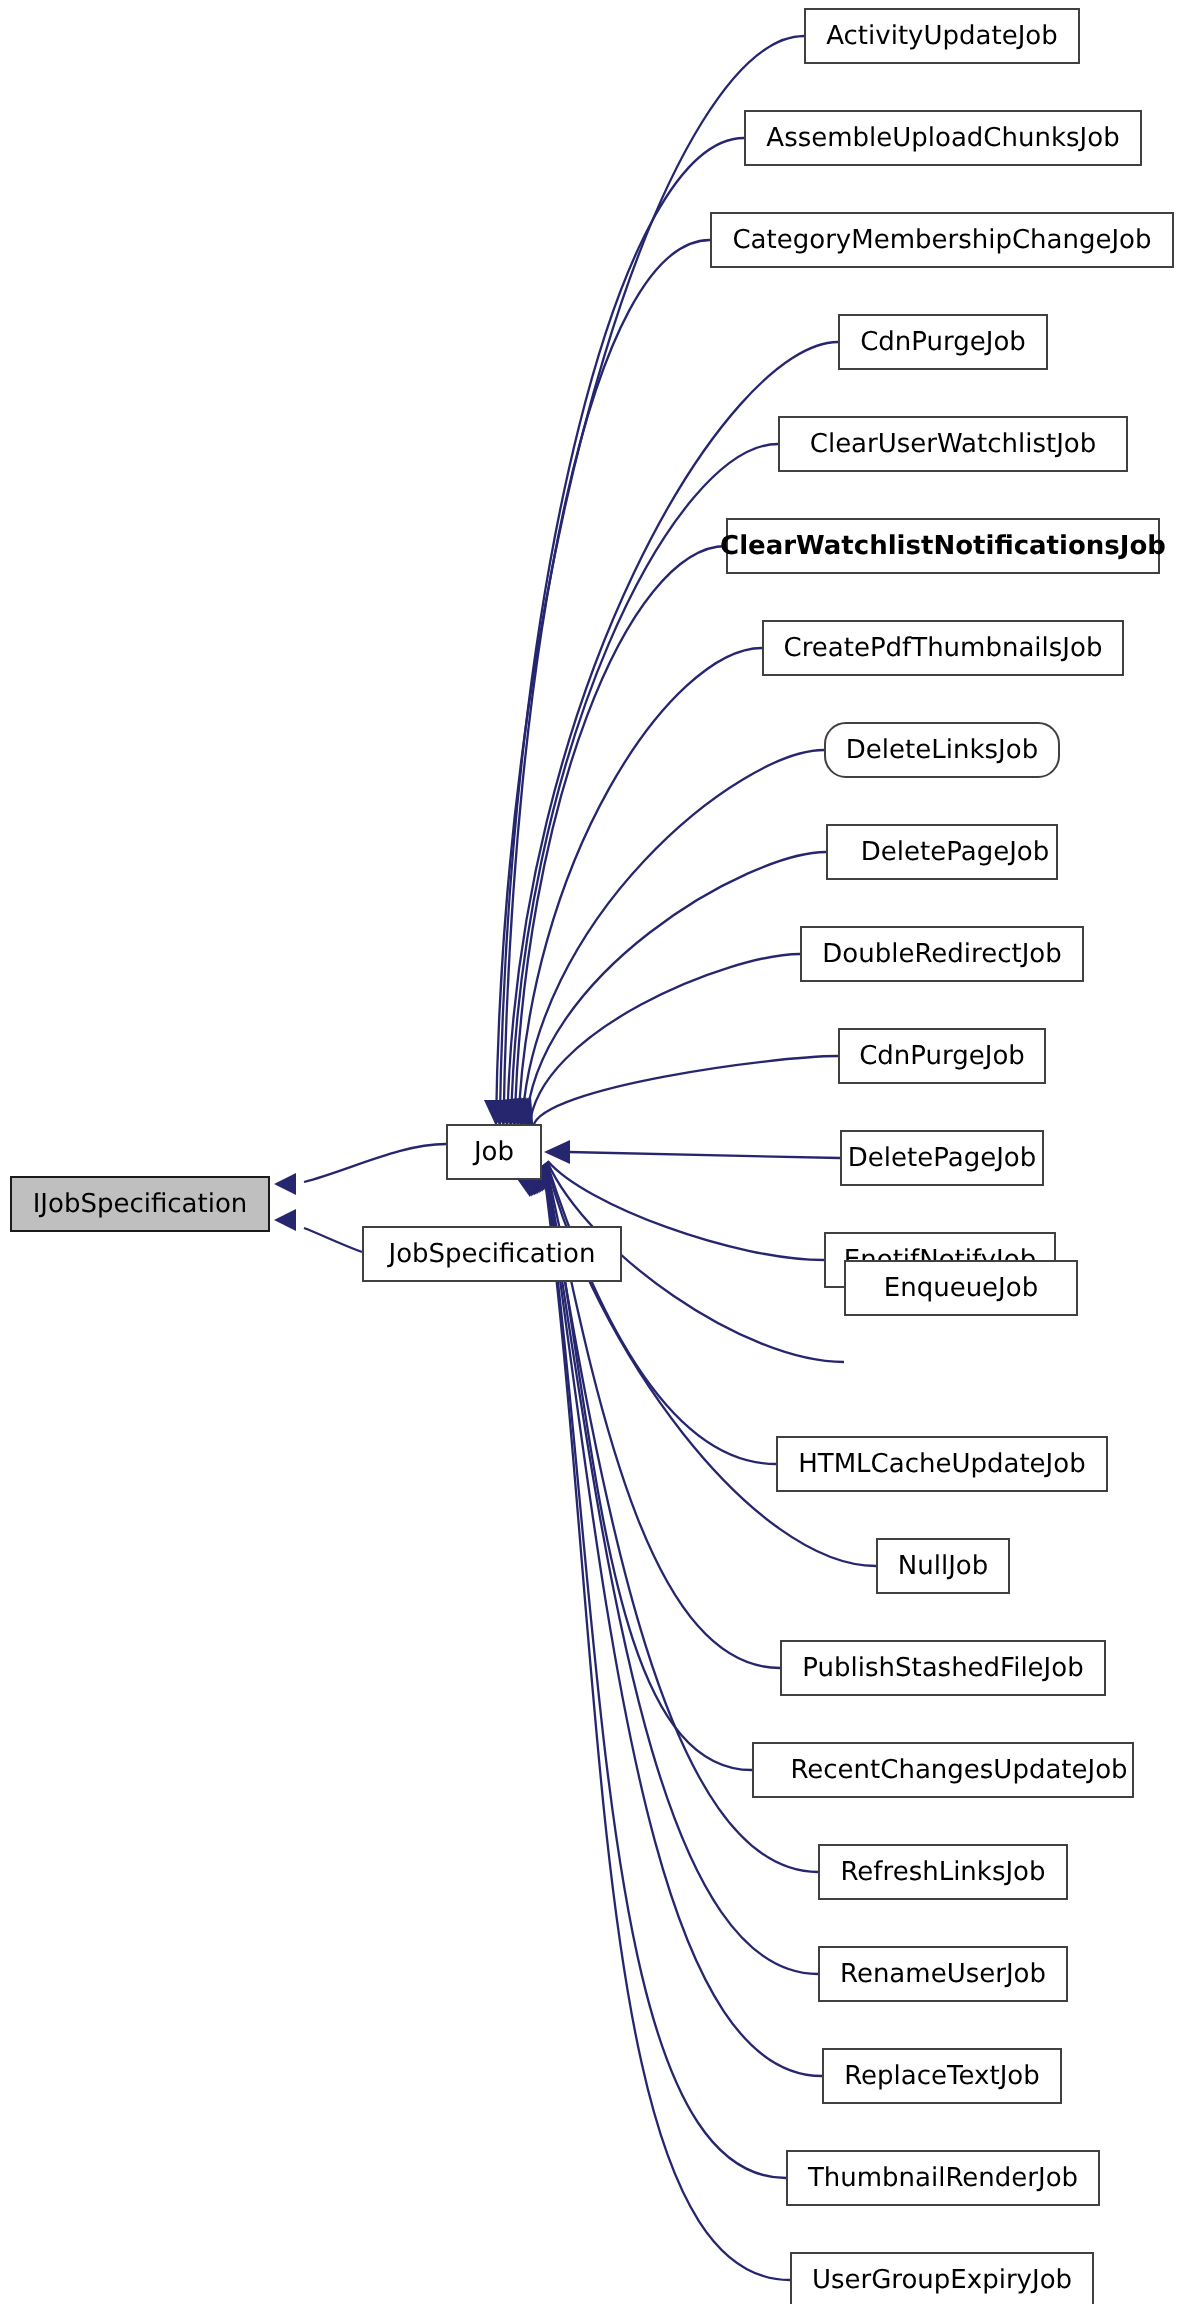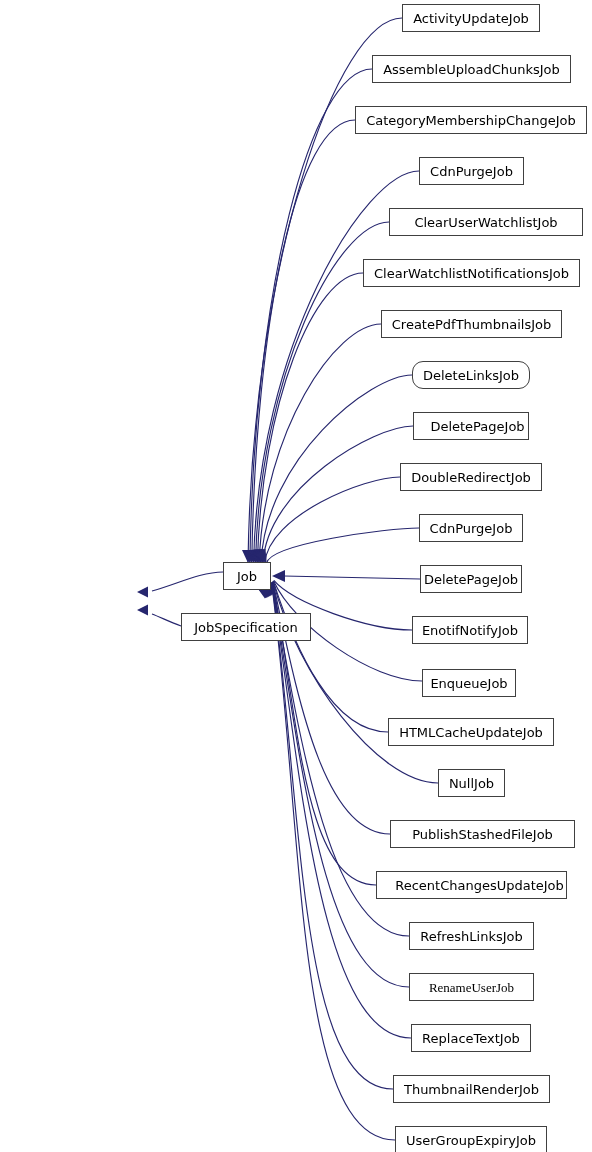--- a/index.html
+++ b/index.html
@@ -106,20 +106,23 @@
       <polygon points="272.55434782608694,584.3369565217391 258.99511240321795,588.9355579120768 267.25680395121424,597.6386868187267" class="arrow"></polygon>
       <path d="M411,1038 C322.0869565217391,1038 301.7826086956522,788.7902173913044 272.3695652173913,584.8913043478261" class="edge"></path>
       <polygon points="272.3695652173913,584.8913043478261 258.6124353446577,588.8588448535727 266.4634093433566,597.9342075059274" class="arrow"></polygon>
       <path d="M393,1089 C298.54347826086956,1089 302.89130434782606,812.0451086956521 272.1847826086956,585.445652173913" class="edge"></path>
       <polygon points="272.1847826086956,585.445652173913 258.2591113072692,588.7736664173667 265.68261645693497,598.2018990880683" class="arrow"></polygon>
       <path d="M395,1140 C295,1140 304,835.3 272,586" class="edge"></path>
       <polygon points="272,586 257.9354999009548,588.6813871342943 264.91569697452144,598.4423731917668" class="arrow"></polygon>
     </svg>
 
   
+  <div class="node-box highlight" id="node-base" style="left:5px; top:588px; width:130px; height:28px;">
+    <span class="node-label">IJobSpecification</span>
+  </div>
 
   
   <div class="node-box" id="node-job" style="left:223px; top:562px; width:48px; height:28px;">
     <span class="node-label">Job</span>
   </div>
 
   
   <div class="node-box" id="node-jobspec" style="left:181px; top:613px; width:130px; height:28px;justify-content:center;">
     <span class="node-label">JobSpecification</span>
   </div>
@@ -131,24 +134,24 @@
       </div>
       <div class="node-box" style="left: 372px; top: 55px; width: 199px; height: 28px;">
         <span class="node-label">AssembleUploadChunksJob</span>
       </div>
       <div class="node-box" style="left: 355px; top: 106px; width: 232px; height: 28px;">
         <span class="node-label">CategoryMembershipChangeJob</span>
       </div>
       <div class="node-box" style="left: 419px; top: 157px; width: 105px; height: 28px;">
         <span class="node-label">CdnPurgeJob</span>
       </div>
-      <div class="node-box" style="left: 389px; top: 208px; width: 194px; height: 28px;">
+      <div class="node-box" style="left: 389px; top: 208px; width: 175px; height: 28px;">
         <span class="node-label">ClearUserWatchlistJob</span>
       </div>
-      <div class="node-box" style="left: 363px; top: 259px; width: 217px; height: 28px;">
+      <div class="node-box" style="left: 363px; top: 259px; width: 217px; height: 28px; font-weight: bold;">
         <span class="node-label">ClearWatchlistNotificationsJob</span>
       </div>
       <div class="node-box" style="left: 381px; top: 310px; width: 181px; height: 28px;">
         <span class="node-label">CreatePdfThumbnailsJob</span>
       </div>
       <div class="node-box" style="left: 412px; top: 361px; width: 118px; height: 28px; border-radius: 11px;">
         <span class="node-label">DeleteLinksJob</span>
       </div>
       <div class="node-box" style="left: 413px; top: 412px; width: 116px; height: 28px; padding-left: 13px;">
         <span class="node-label">DeletePageJob</span>
@@ -158,39 +161,39 @@
       </div>
       <div class="node-box" style="left: 419px; top: 514px; width: 104px; height: 28px;">
         <span class="node-label">CdnPurgeJob</span>
       </div>
       <div class="node-box" style="left: 420px; top: 565px; width: 102px; height: 28px;">
         <span class="node-label">DeletePageJob</span>
       </div>
       <div class="node-box" style="left: 412px; top: 616px; width: 116px; height: 28px;">
         <span class="node-label">EnotifNotifyJob</span>
       </div>
-      <div class="node-box" style="left: 422px; top: 669px; width: 94px; height: 28px;">
+      <div class="node-box" style="left: 422px; top: 630px; width: 117px; height: 28px;">
         <span class="node-label">EnqueueJob</span>
       </div>
       <div class="node-box" style="left: 388px; top: 718px; width: 166px; height: 28px;">
         <span class="node-label">HTMLCacheUpdateJob</span>
       </div>
       <div class="node-box" style="left: 438px; top: 769px; width: 67px; height: 28px; text-align: right;">
         <span class="node-label">NullJob</span>
       </div>
-      <div class="node-box" style="left: 390px; top: 820px; width: 185px; height: 28px;">
+      <div class="node-box" style="left: 390px; top: 820px; width: 163px; height: 28px;">
         <span class="node-label">PublishStashedFileJob</span>
       </div>
       <div class="node-box" style="left: 376px; top: 871px; width: 191px; height: 28px; padding-left: 16px;">
         <span class="node-label">RecentChangesUpdateJob</span>
       </div>
       <div class="node-box" style="left: 409px; top: 922px; width: 125px; height: 28px;">
         <span class="node-label">RefreshLinksJob</span>
       </div>
-      <div class="node-box" style="left: 409px; top: 973px; width: 125px; height: 28px; font-family: Liberation Serif, serif;">
+      <div class="node-box" style="left: 409px; top: 973px; width: 125px; height: 28px;">
         <span class="node-label">RenameUserJob</span>
       </div>
       <div class="node-box" style="left: 411px; top: 1024px; width: 120px; height: 28px;">
         <span class="node-label">ReplaceTextJob</span>
       </div>
       <div class="node-box" style="left: 393px; top: 1075px; width: 157px; height: 28px;">
         <span class="node-label">ThumbnailRenderJob</span>
       </div>
       <div class="node-box" style="left: 395px; top: 1126px; width: 152px; height: 28px;">
         <span class="node-label">UserGroupExpiryJob</span>

